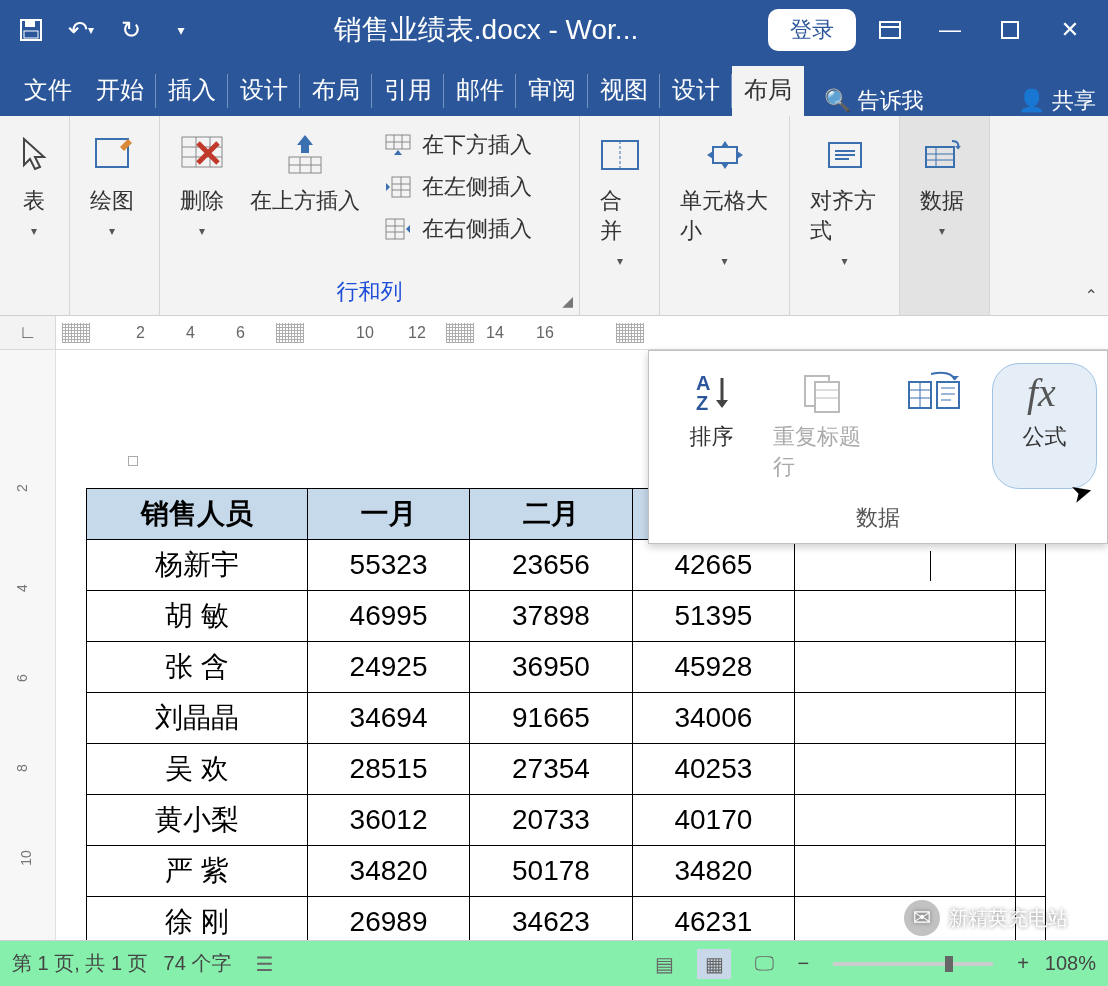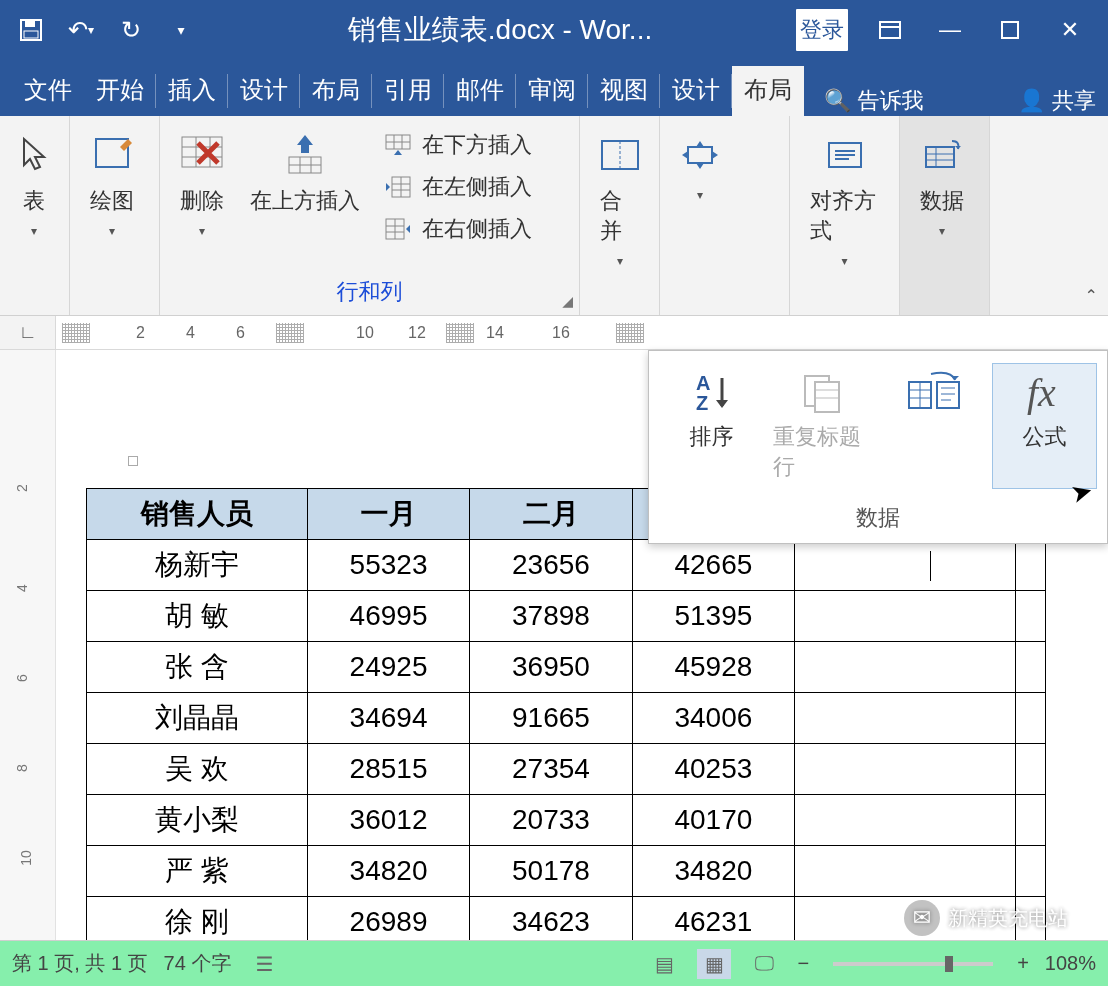--- a/index.html
+++ b/index.html
@@ -3,21 +3,21 @@
 <meta charset="utf-8">
 <style>
   * { box-sizing: border-box; margin: 0; padding: 0; }
   body { font-family: "Microsoft YaHei", "SimSun", sans-serif; width:1108px; height:986px; overflow:hidden; background:#fff; }
   
   
   .titlebar { background:#2b579a; height:60px; display:flex; align-items:center; color:#fff; font-size:20px; padding:0 8px; }
   .qat { display:flex; align-items:center; gap:4px; }
   .qat-btn { width:46px; height:46px; display:flex; align-items:center; justify-content:center; color:#fff; font-size:24px; }
   .title-text { flex:1; text-align:center; font-size:28px; }
-  .login-btn { background:#fff; color:#2b579a; padding:6px 4px; font-size:22px; border-radius:1px; margin-right:12px; }
+  .login-btn { background:#fff; color:#2b579a; padding:6px 22px; font-size:22px; border-radius:10px; margin-right:4px; }
   .win-btn { width:60px; height:46px; display:flex; align-items:center; justify-content:center; color:#fff; font-size:22px; }
   
   
   .ribbon-tabs { background:#2b579a; height:56px; display:flex; align-items:flex-end; color:#fff; font-size:24px; padding:0 12px 0 12px; }
   .rtab { padding:8px 12px 10px 12px; position:relative; }
   .rtab.sep::after { content:""; position:absolute; right:0; top:8px; bottom:8px; width:1px; background:rgba(255,255,255,0.35); }
   .rtab.active { background:#f3f3f3; color:#333; }
   .tellme { margin-left:20px; display:flex; align-items:center; gap:6px; font-size:22px; }
   .share { margin-left:auto; display:flex; align-items:center; gap:6px; font-size:22px; }
   
@@ -34,21 +34,21 @@
   .small-btn .icon { width:32px; height:28px; display:flex;align-items:center;justify-content:center; }
   .launcher { position:absolute; right:6px; bottom:6px; font-size:14px; color:#777; }
   .collapse-caret { position:absolute; right:10px; bottom:10px; font-size:16px; color:#555; }
   
   svg { overflow:visible; }
   
   
   .data-dropdown { position:absolute; top:0; right:0; width:460px; background:#fff; border:1px solid #c0c0c0; box-shadow:0 3px 8px rgba(0,0,0,0.2); z-index:10; }
   .dd-body { display:flex; padding:12px 10px 8px 10px; gap:6px; }
   .dd-btn { flex:1; display:flex; flex-direction:column; align-items:center; gap:8px; padding:6px 2px; font-size:22px; color:#333; border:1px solid transparent; }
-  .dd-btn.hover { background:#e5eef7; border-color:#9ec3e6; }
+  .dd-btn.hover { background:#e5eef7; border-color:#9ec3e6;border-radius:27px; }
   .dd-btn.disabled { color:#aaa; }
   .dd-btn .icon { height:44px; display:flex; align-items:center; justify-content:center; }
   .dd-label { text-align:center; font-size:22px; color:#555; padding:6px 0 10px 0; }
   .cursor { position:absolute; right:14px; top:126px; font-size:26px; color:#000; transform:rotate(-15deg); pointer-events:none; }
   
   
   .ruler-row { height:34px; background:#fff; display:flex; border-bottom:1px solid #d9d9d9; font-size:16px; color:#666; }
   .ruler-corner { width:56px; border-right:1px solid #d9d9d9; display:flex; align-items:center; justify-content:center; font-size:18px; color:#555; background:#f3f3f3; }
   .ruler { flex:1; position:relative; display:flex; align-items:center; background:#fff; }
   .ruler span { position:absolute; font-size:16px; }
@@ -249,20 +249,21 @@
   <div class="rgroup" style="width:130px">
     <div class="rgroup-body">
         <div class="big-btn drop-caret">
           <span class="icon">
             <svg width="40" height="32">
               <rect x="8" y="8" width="24" height="16" fill="none" stroke="#3a6fb0" stroke-width="2"></rect>
               <path d="M2 16 L8 12 L8 20 Z M38 16 L32 12 L32 20 Z" fill="#3a6fb0"></path>
               <path d="M20 2 L16 8 L24 8 Z M20 30 L16 24 L24 24 Z" fill="#3a6fb0"></path>
             </svg>
           </span>
+          <span>单元格大小</span>
         </div>
       </div>
     <div class="rgroup-label"></div>
   </div>
   <div class="rgroup" style="width:110px">
     <div class="rgroup-body">
         <div class="big-btn drop-caret">
           <span class="icon">
             <svg width="40" height="32">
               <rect x="4" y="4" width="32" height="24" fill="none" stroke="#3a6fb0" stroke-width="2"></rect>
@@ -302,21 +303,21 @@
   <div class="ruler">
     <div class="tabstop" style="left:6px"></div>
     <span style="left:80px">2</span>
     <span style="left:130px">4</span>
     <span style="left:180px">6</span>
     <div class="tabstop" style="left:220px"></div>
     <span style="left:300px">10</span>
     <span style="left:352px">12</span>
     <div class="tabstop" style="left:390px"></div>
     <span style="left:430px">14</span>
-    <span style="left:496px">16</span>
+    <span style="left:480px">16</span>
     <div class="tabstop" style="left:560px"></div>
   </div>
 </div>
 
 <div class="doc-area">
   <div class="v-ruler">
     <span style="top:130px">2</span>
     <span style="top:230px">4</span>
     <span style="top:320px">6</span>
     <span style="top:410px">8</span>

